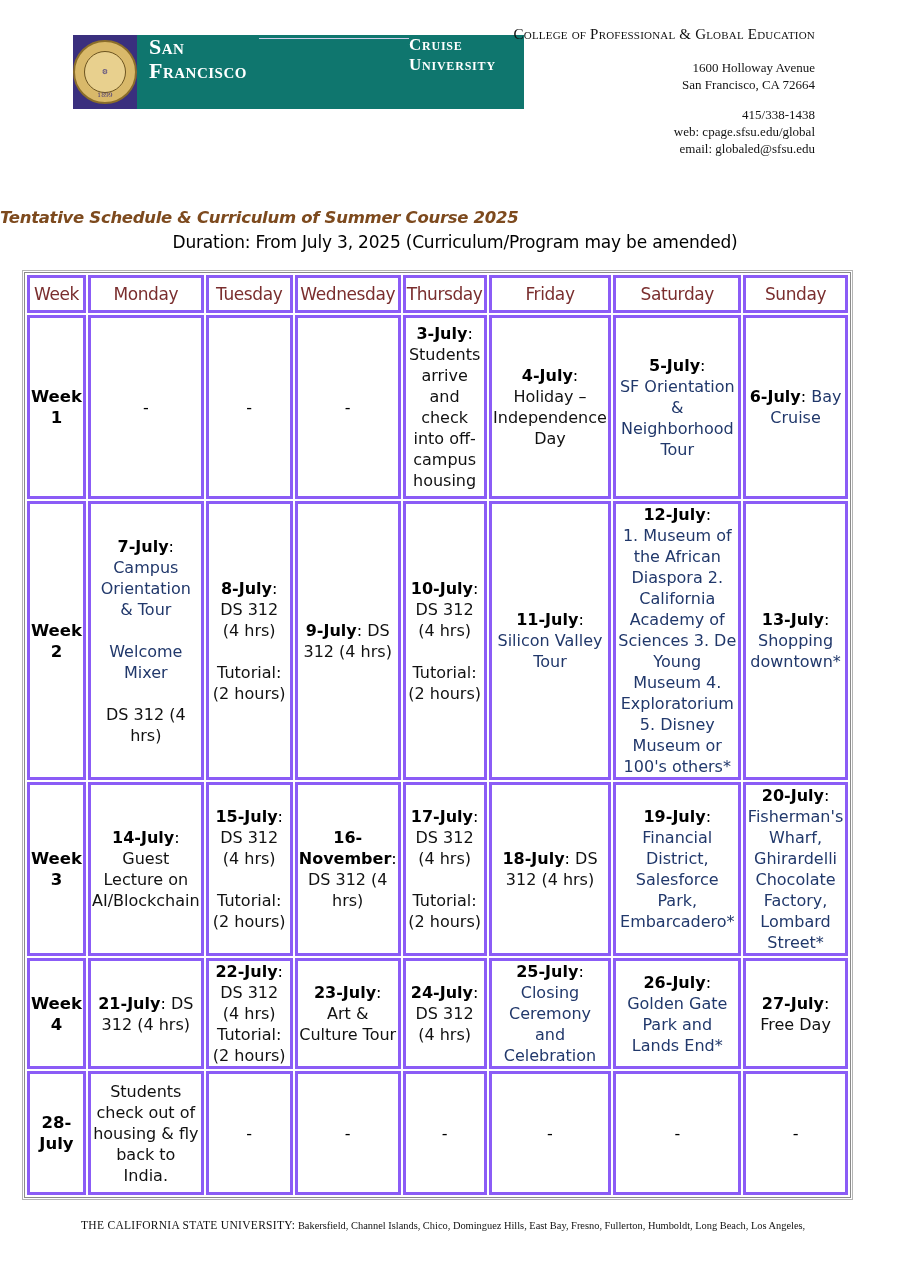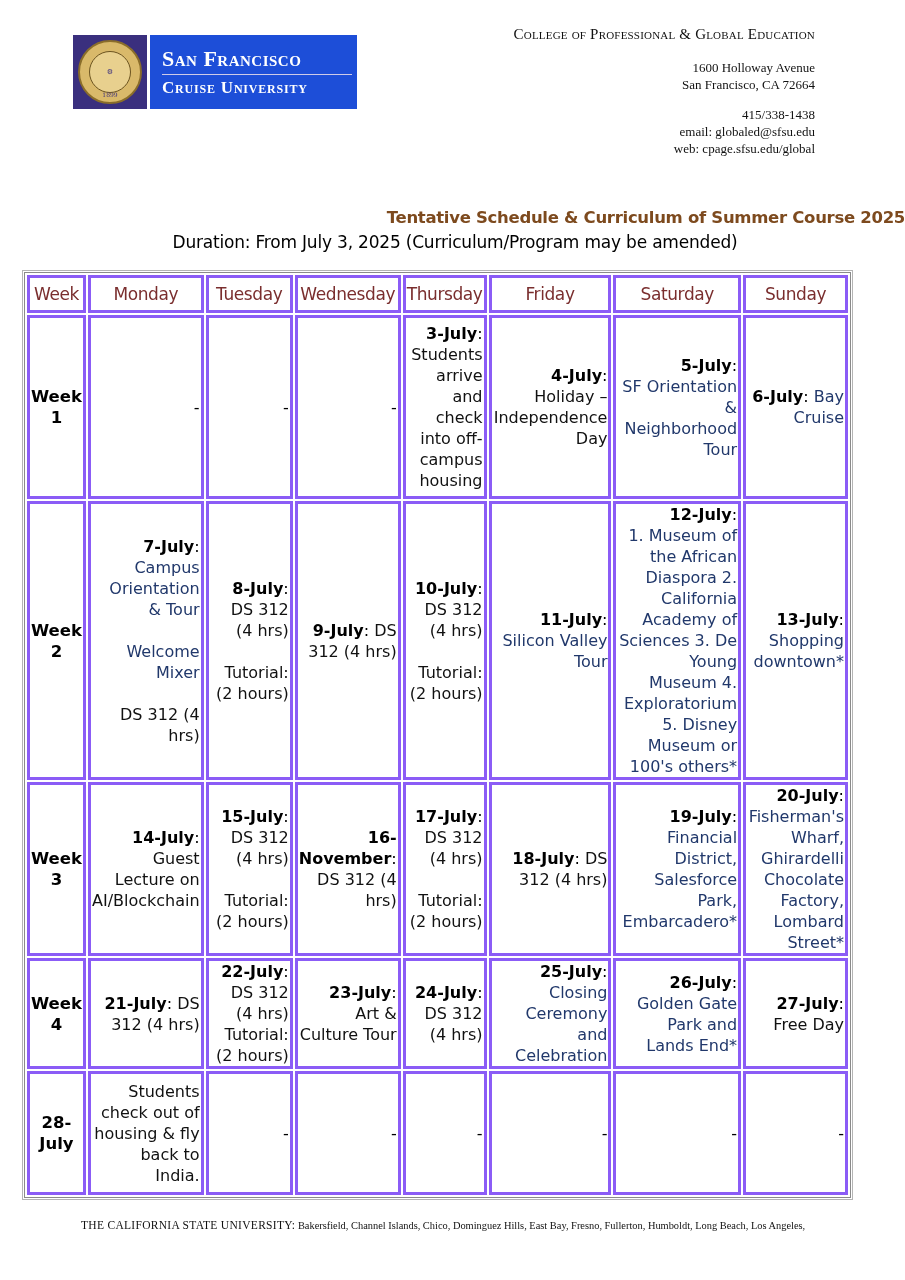--- a/index.html
+++ b/index.html
@@ -5,39 +5,39 @@
     html, body { margin: 0; padding: 0; background: #ffffff; }
     body { width: 905px; height: 1280px; position: relative; overflow: hidden; font-family: "DejaVu Sans", sans-serif; color: #000; }
 
     
     .logo { position: absolute; left: 73px; top: 35px; width: 284px; height: 74px; display: flex; }
     .logo-seal-box { width: 74px; height: 74px; background: #3a2f7e; display: flex; align-items: center; justify-content: center; }
     .logo-seal { width: 64px; height: 64px; border-radius: 50%; background: #d9b96a; border: 2px solid #8a6d2a; box-sizing: border-box; display: flex; align-items: center; justify-content: center; position: relative; }
     .logo-seal-inner { width: 40px; height: 40px; border-radius: 50%; background: #e8d08e; border: 1px solid #6c5420; display:flex; align-items:center; justify-content:center; font-family: "DejaVu Serif", serif; font-size: 7px; color: #3a2f7e; }
     .logo-seal-year { position: absolute; bottom: 4px; left: 0; right: 0; text-align: center; font-family: "DejaVu Serif", serif; font-size: 6px; color: #3a2f7e; }
     .logo-gap { width: 3px; background: #fff; }
-    .logo-text-box { flex: 1; background: #1d4ed8; color: #fff; display: flex; flex-direction: column; justify-content: center; padding-left: 12px; font-family: "Liberation Serif", serif; }
+    .logo-text-box { flex: 1; background: #0f766e; color: #fff; display: flex; flex-direction: row; justify-content: center; padding-left: 12px; font-family: "Liberation Serif", serif; }
     .logo-line1 { font-size: 22px; letter-spacing: 0.5px; font-variant: small-caps; line-height: 24px; font-weight: bold; }
     .logo-rule { height: 1px; background: #cfcbe8; width: 190px; margin: 3px 0 3px 0; }
     .logo-line2 { font-size: 17px; letter-spacing: 0.8px; font-variant: small-caps; line-height: 20px; font-weight: bold; }
 
     .address { position: absolute; right: 90px; top: 26px; text-align: right; font-family: "Liberation Serif", serif; font-size: 13px; line-height: 17px; color: #111; }
     .address .college { font-variant: small-caps; font-size: 15px; letter-spacing: 0.2px; margin-bottom: 16px; }
     .address .phone { margin-top: 13px; }
 
     
-    .title { position: absolute; left: 0; width: 905px; top: 208px; text-align: right; font-family: "DejaVu Sans", sans-serif; font-weight: bold; font-size: 16.5px; color: #7d4a1e; letter-spacing: -0.3px; }
+    .title { position: absolute; left: 0; width: 905px; top: 208px; text-align: left; font-family: "DejaVu Sans", sans-serif; font-weight: bold; font-size: 16.5px; color: #7d4a1e; letter-spacing: -0.3px; font-style: italic; }
     .subtitle { position: absolute; left: 0; width: 910px; top: 232px; text-align: center; font-size: 17px; color: #000; letter-spacing: -0.2px; }
 
     
     .sched { position: absolute; left: 24px; top: 272px; width: 827px; border-collapse: separate; border-spacing: 2px; border: 1px solid #8a8a8a; outline: 1px solid #b4b4b4; outline-offset: 1px; font-size: 16px; line-height: 21px; }
     .sched th, .sched td { border: 3px solid #8b5cf6; vertical-align: middle; padding: 0 1px; }
     .sched th { font-weight: normal; color: #7a2e2e; height: 32px; text-align: center; font-size: 17px; letter-spacing: -0.4px; }
     .sched td.wk { text-align: center; font-weight: bold; font-size: 16.5px; }
-    .sched td { text-align: right; }
+    .sched td { text-align: center; }
     .d { font-weight: bold; }
     .blue { color: #21386b; }
     .blk { color: #111; }
 
     
     .footer { position: absolute; left: 81px; top: 1218px; width: 790px; font-family: "Liberation Serif", serif; font-size: 10.4px; line-height: 15px; color: #111; }
     .footer .csu { font-size: 11.5px; letter-spacing: 0.3px; }
   </style>
 </head>
 <body>
@@ -55,22 +55,22 @@
     <div class="logo-rule"></div>
     <div class="logo-line2">Cruise University</div>
   </div>
 </div>
 
 <div class="address">
   <div class="college">College of Professional &amp; Global Education</div>
   <div>1600 Holloway Avenue</div>
   <div>San Francisco, CA 72664</div>
   <div class="phone">415/338-1438</div>
+  <div>web: cpage.sfsu.edu/global</div>
   <div>email: globaled@sfsu.edu</div>
-  <div>web: cpage.sfsu.edu/global</div>
 </div>
 
 <div class="title">Tentative Schedule &amp; Curriculum of Summer Course 2025</div>
 <div class="subtitle">Duration: From July 3, 2025 (Curriculum/Program may be amended)</div>
 
 <table class="sched">
   <colgroup>
     <col style="width:50px">
       <col style="width:105px">
       <col style="width:88px">

